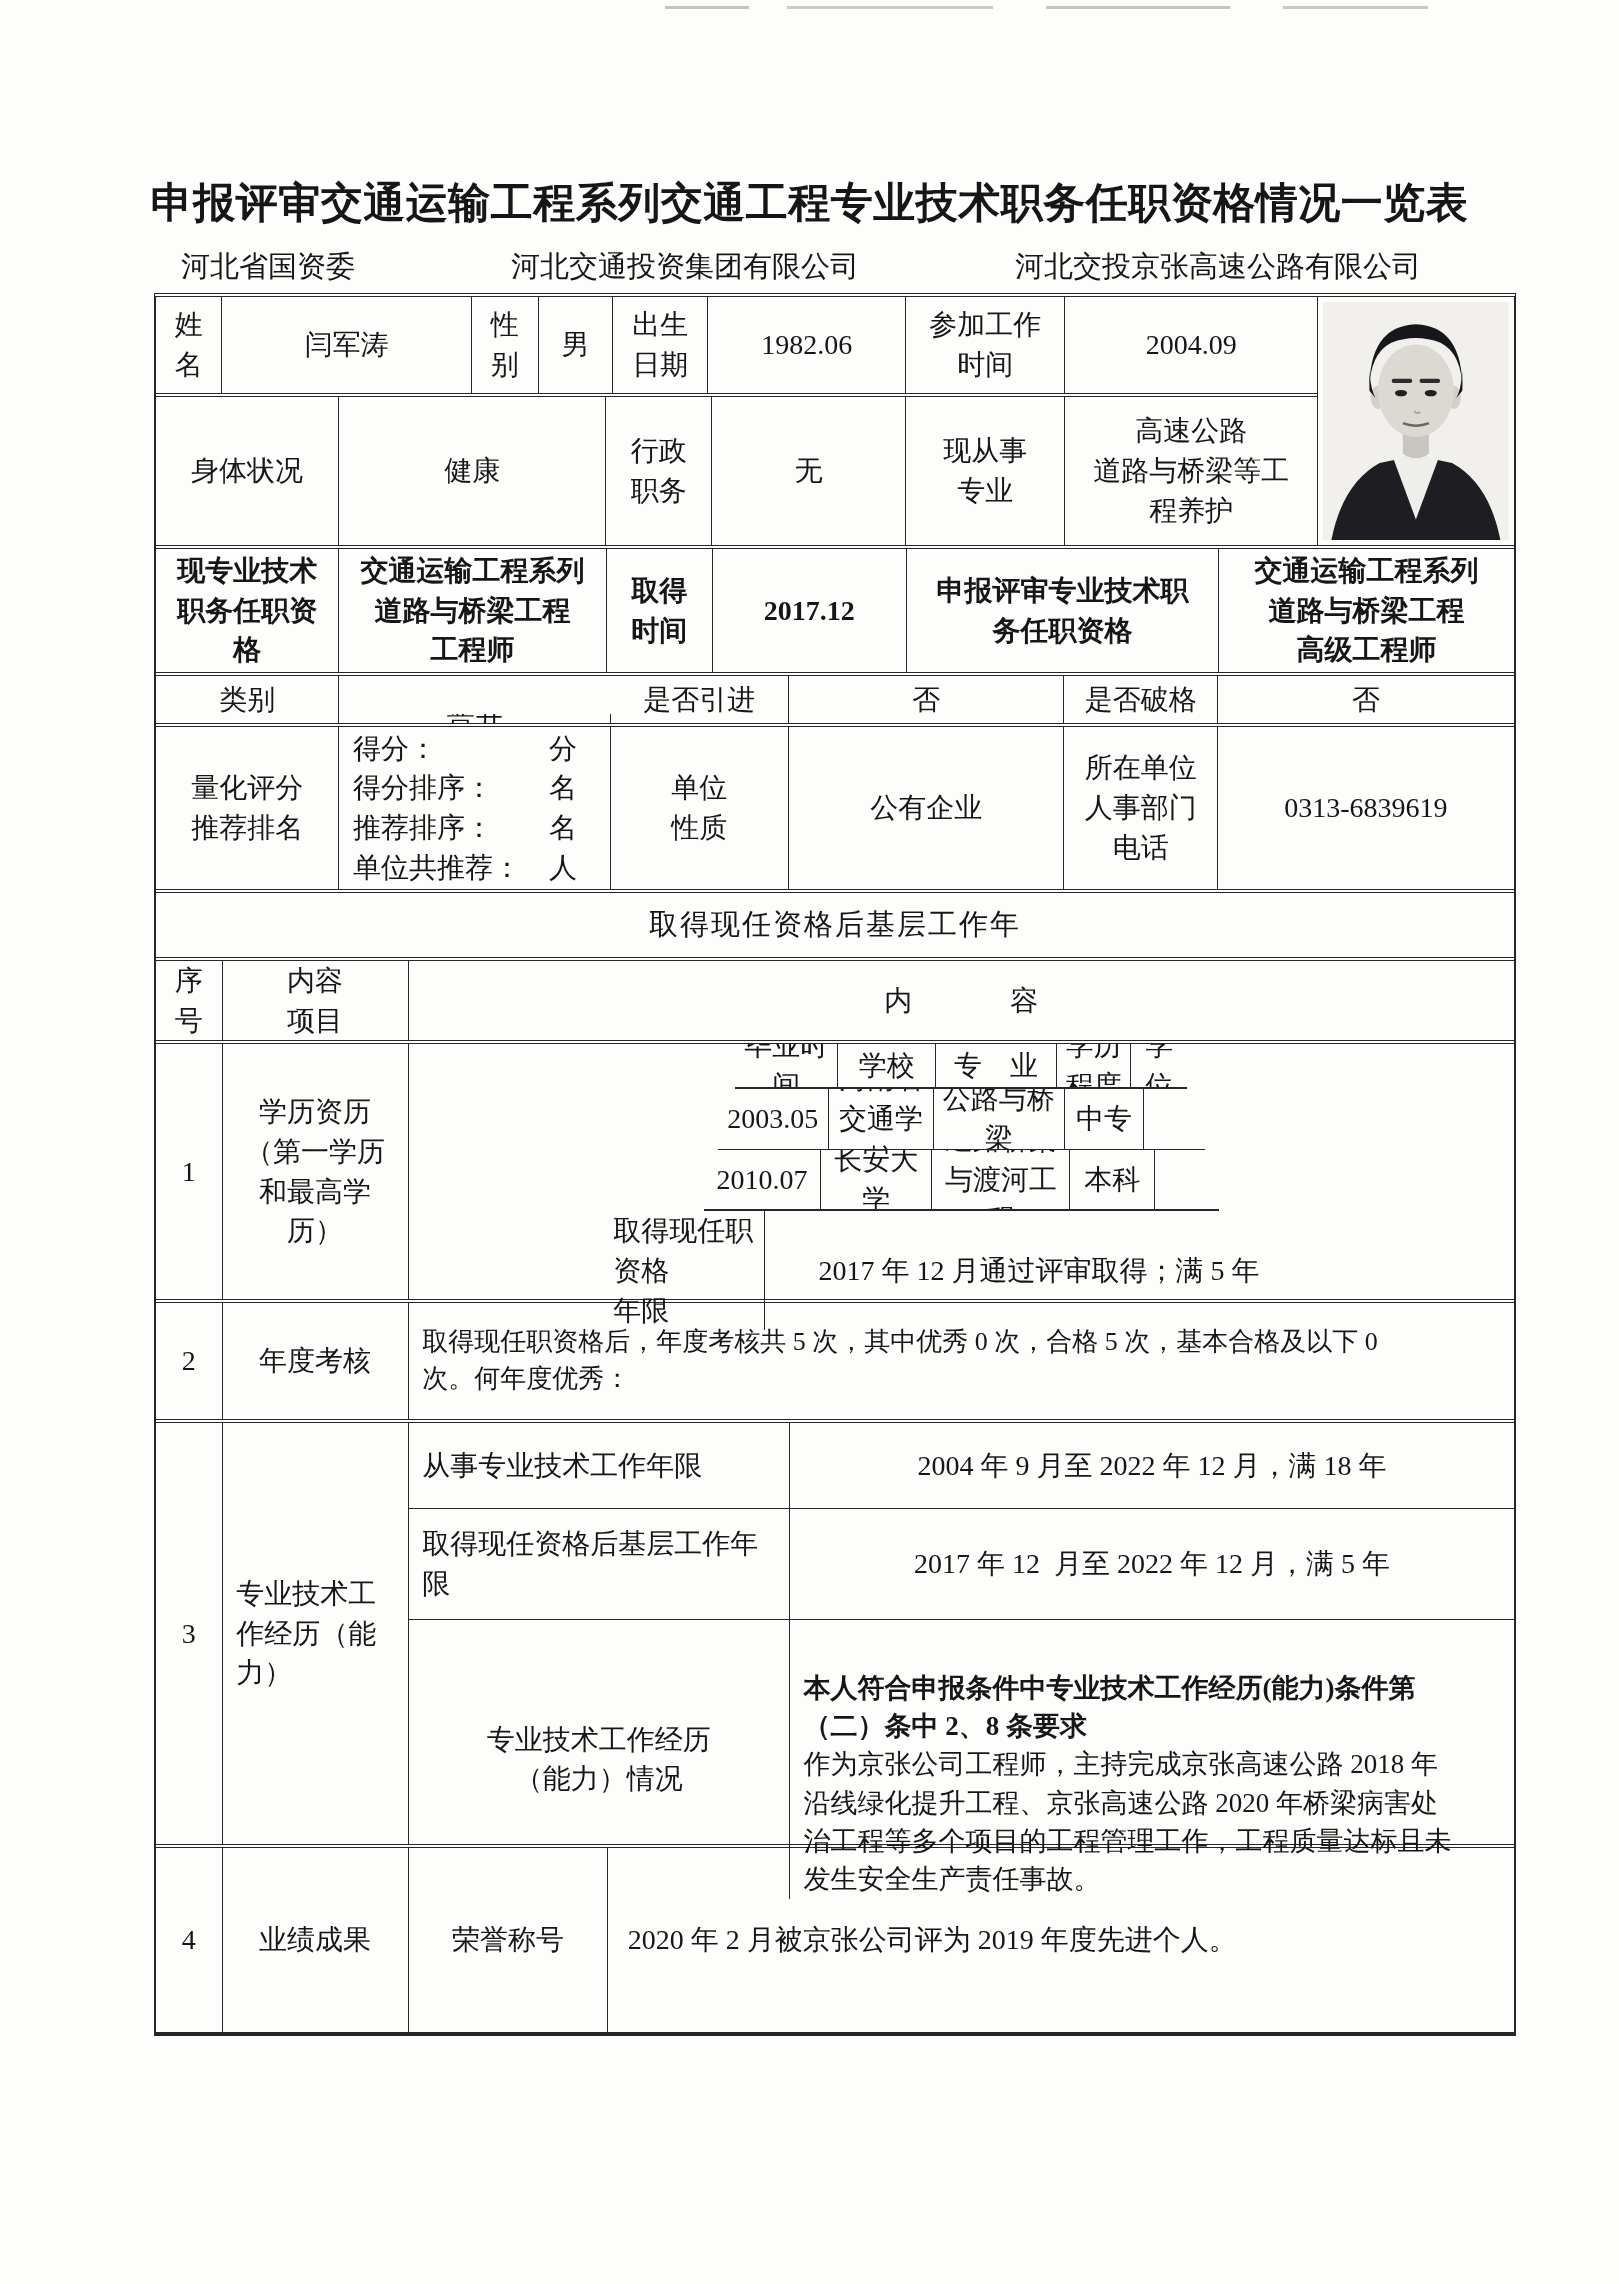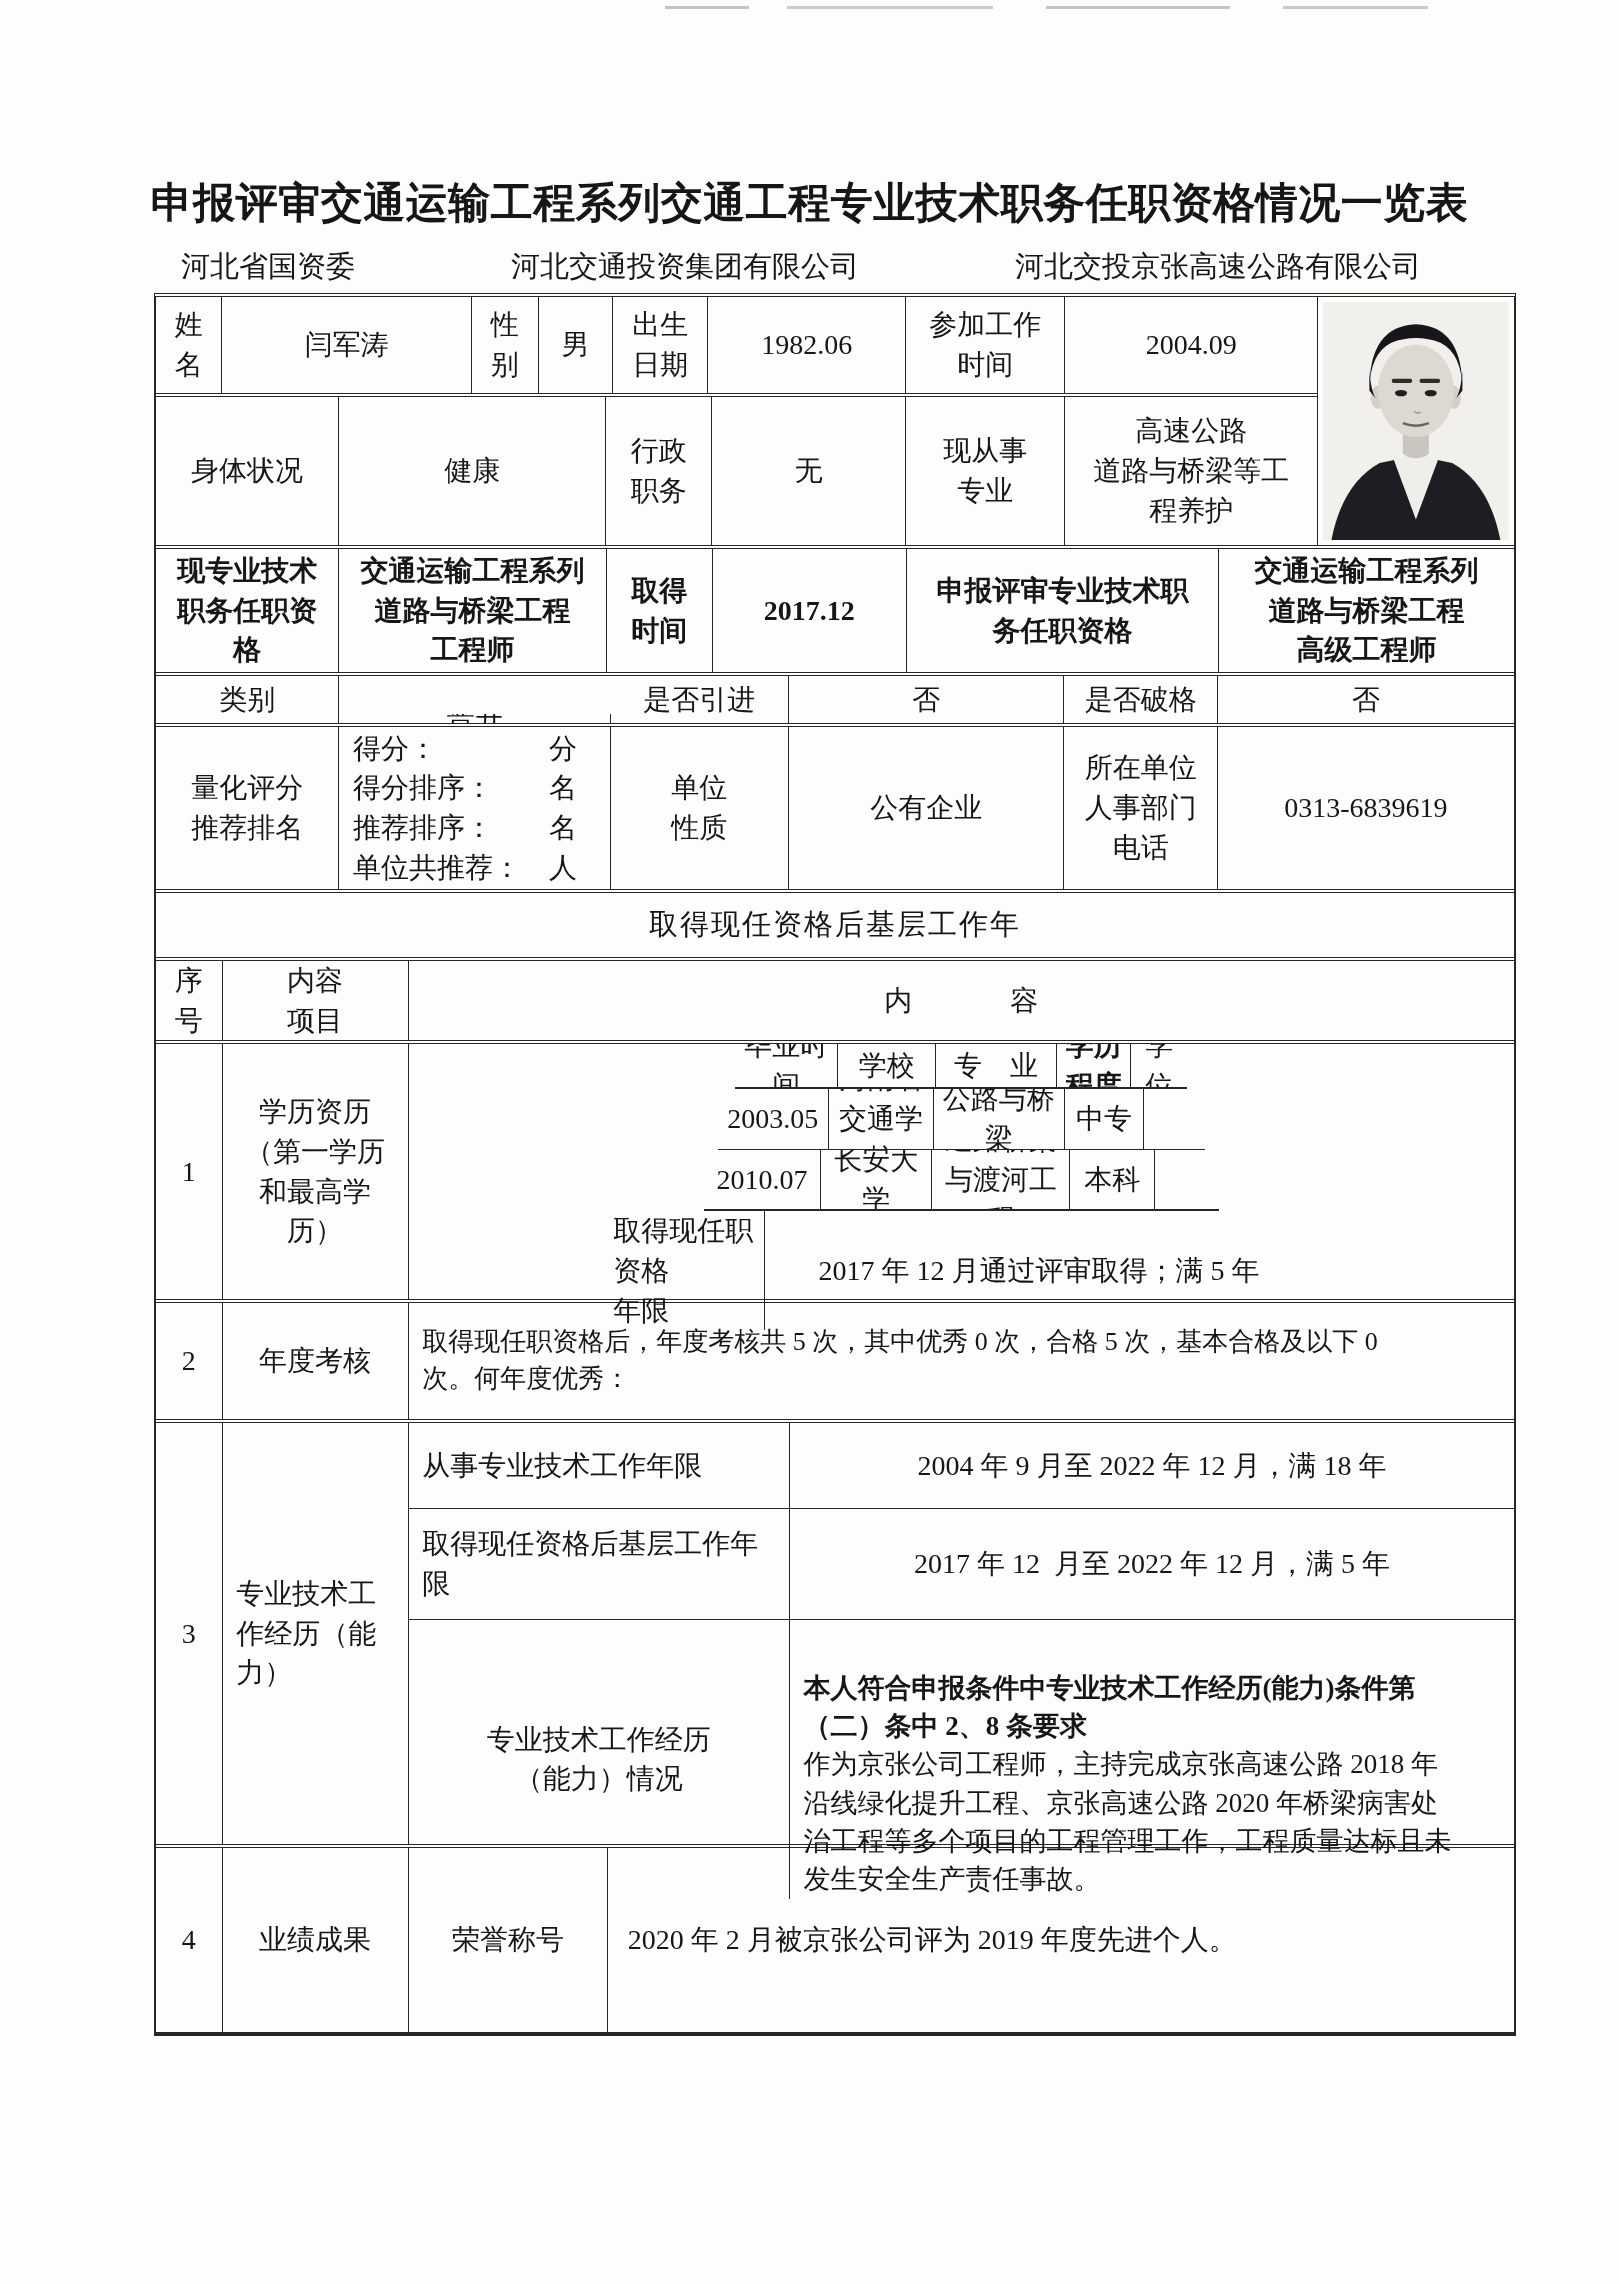--- a/index.html
+++ b/index.html
@@ -163,21 +163,21 @@
       <div class="c" style="width:4.9%;">1</div>
       <div class="c" style="width:13.7%;">学历资历
 （第一学历
 和最高学
 历）</div>
       <div class="inner" style="width:81.4%;align-items:center;">
         <div class="irow bd5" style="height:45px;">
           <div class="c" style="width:22.8%;">毕业时间</div>
           <div class="c" style="width:21.6%;">学校</div>
           <div class="c" style="width:26.8%;">专    业</div>
-          <div class="c" style="width:16.4%;font-weight:bold;">学历程度</div>
+          <div class="c" style="width:16.4%;">学历程度</div>
           <div class="c end" style="width:12.4%;">学    位</div>
         </div>
         <div class="irow bd3" style="height:61px;">
           <div class="c" style="width:22.8%;">2003.05</div>
           <div class="c" style="width:21.6%;">河南省交通学校</div>
           <div class="c" style="width:26.8%;">公路与桥梁</div>
           <div class="c" style="width:16.4%;">中专</div>
           <div class="c end" style="width:12.4%;"></div>
         </div>
         <div class="irow bd5" style="height:61px;">

